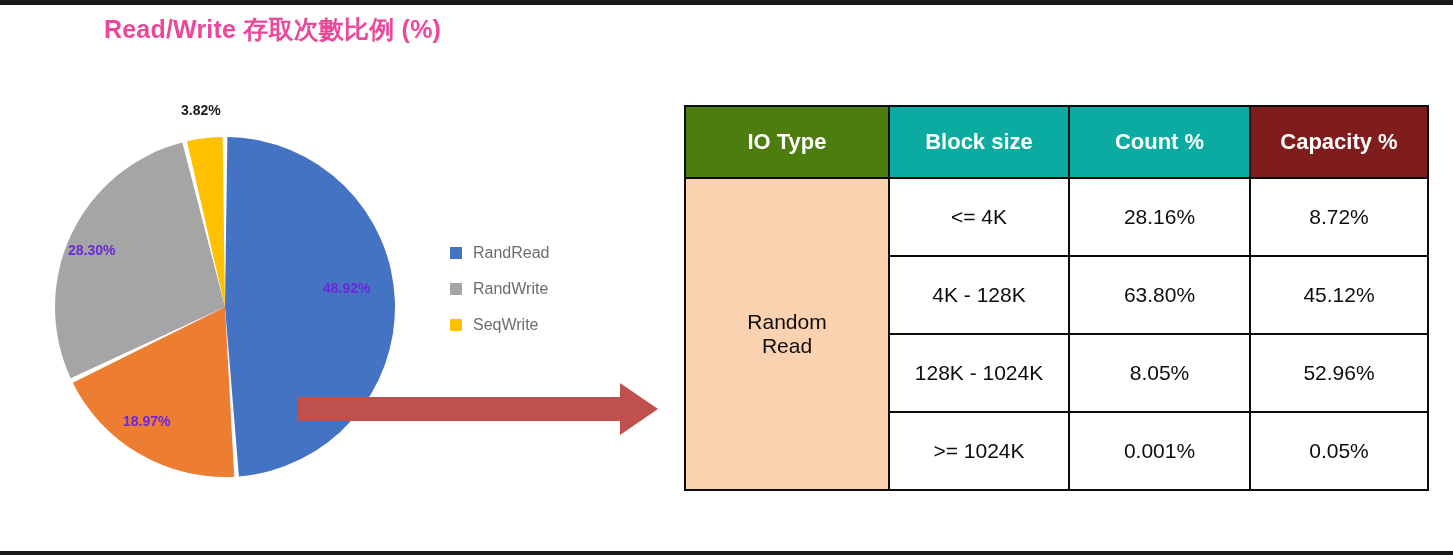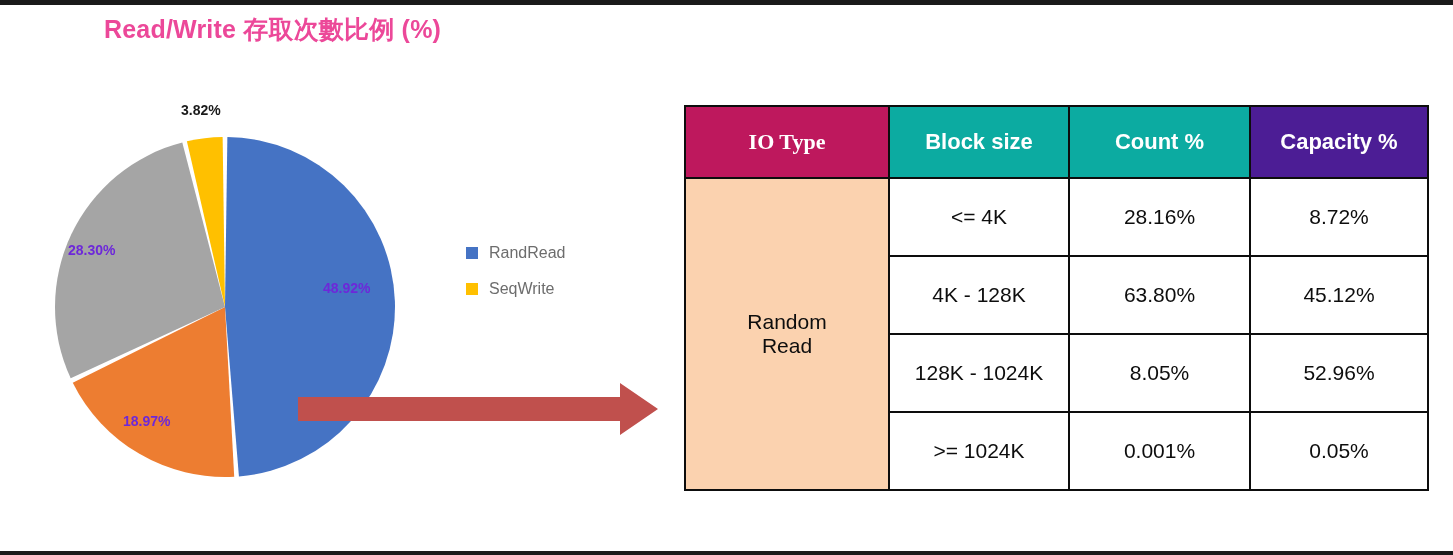--- a/index.html
+++ b/index.html
@@ -59,21 +59,21 @@
     position: absolute;
     font-size: 14px;
     font-weight: bold;
     white-space: nowrap;
   }
   .slice-label.on-slice { color: #6d28d9; }
   .slice-label.outside  { color: #1a1a1a; }
 
   #legend {
     position: absolute;
-    left: 446px;
+    left: 430px;
     top: 140px;
     width: 180px;
     text-align: center;
   }
   .legend-row {
     display: flex;
     align-items: center;
     height: 36px;
   }
   .legend-swatch {
@@ -161,43 +161,47 @@
   <div class="slice-label on-slice" style="left:48px;  top:147px;">28.30%</div>
   <div class="slice-label on-slice" style="left:303px; top:185px;">48.92%</div>
   <div class="slice-label on-slice" style="left:103px; top:310px;margin-top:8px;">18.97%</div>
 
   <div id="legend">
     <div class="legend-row">
       <span class="legend-swatch" style="background:#4573C4"></span>
       <span class="legend-text">RandRead</span>
     </div>
     <div class="legend-row">
+      <span class="legend-swatch" style="background:#A5A5A5"></span>
+      <span class="legend-text">RandWrite</span>
+    </div>
+    <div class="legend-row">
       <span class="legend-swatch" style="background:#FFC000"></span>
       <span class="legend-text">SeqWrite</span>
     </div>
   </div>
 </div>
 
 <svg id="flow-arrow" viewBox="0 0 360 52">
   <polygon id="arrow-shape" points="0,14 322,14 322,0 360,26 322,52 322,38 0,38" fill="#C0504D"></polygon>
 </svg>
 
 <table id="io-table">
   <colgroup>
     <col class="c-io">
       <col class="c-blk">
       <col class="c-cnt">
       <col class="c-cap">
   </colgroup>
   <thead>
     <tr>
-      <th style="background: #be185d; font-family: Liberation Serif, serif;">IO Type</th>
+      <th style="background: #4d7c0f;">IO Type</th>
       <th style="background: rgb(12, 171, 161);">Block size</th>
       <th style="background: rgb(12, 171, 161);">Count %</th>
-      <th style="background: #4c1d95; margin-left: 48px;">Capacity %</th>
+      <th style="background: #7f1d1d; margin-left: 48px;">Capacity %</th>
     </tr>
   </thead>
   <tbody>
     <tr>
       <td class="io-type-cell" rowspan="4" style="background: rgb(251, 210, 175);">
         <div>Random</div>
         <div>Read</div>
       </td>
       <td>&lt;= 4K</td>
       <td>28.16%</td>

